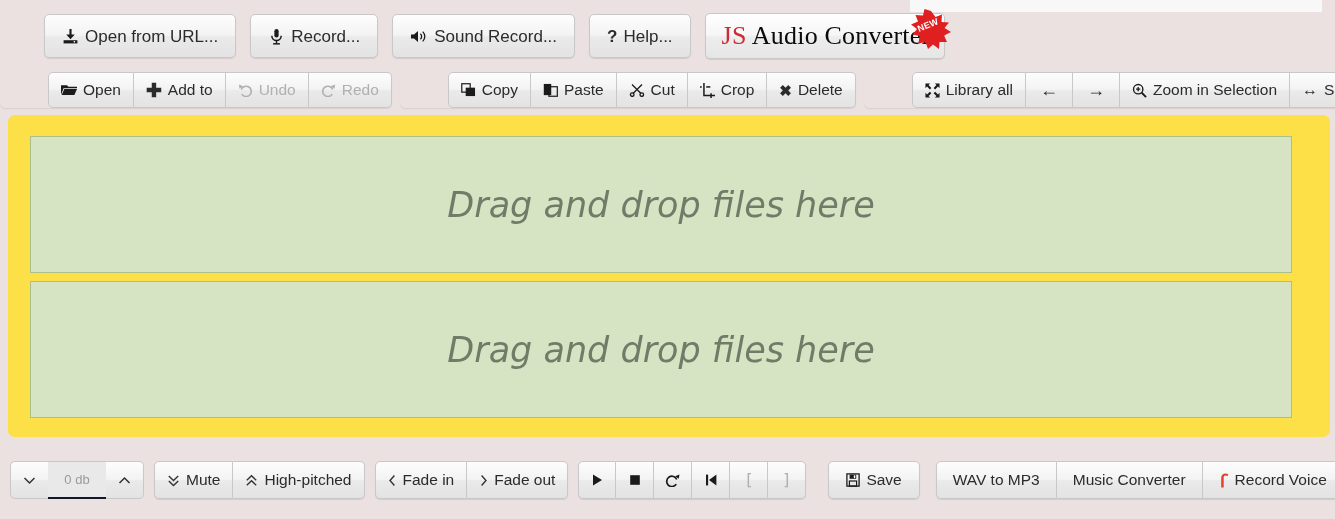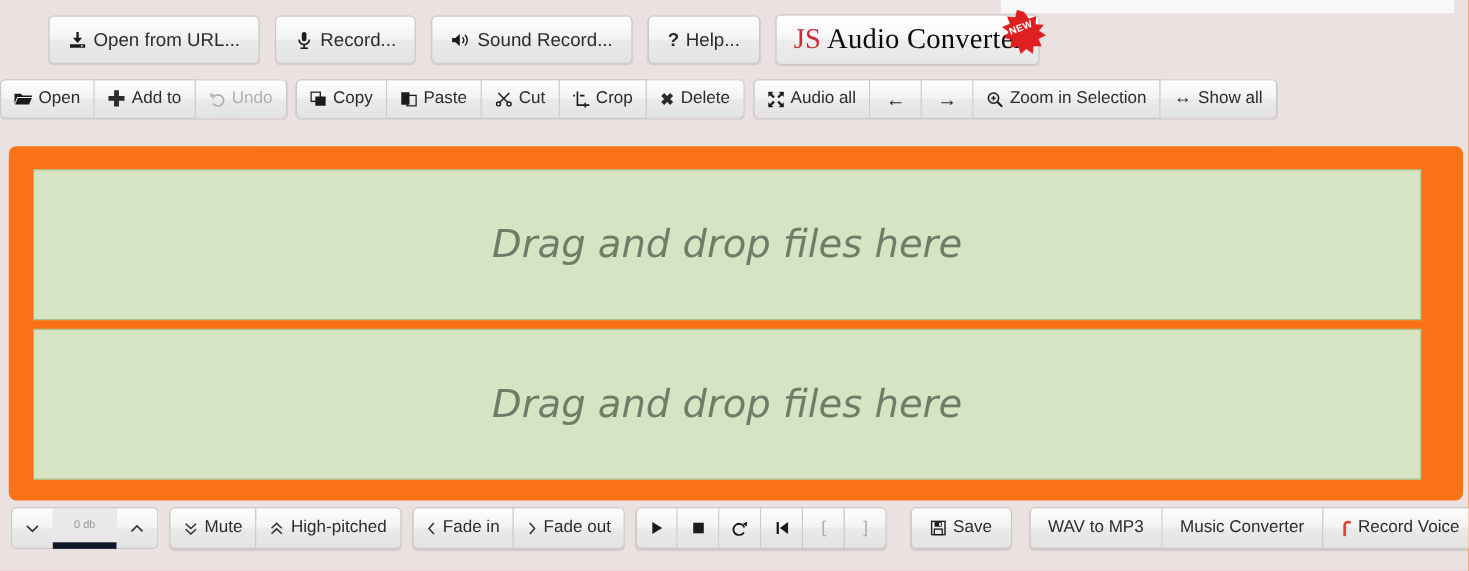--- a/index.html
+++ b/index.html
@@ -139,30 +139,30 @@
 
   
   #edittoolbar {
     position: absolute;
     left: 0; top: 71px;
     width: 1335px; height: 38px;
     display: flex;
     align-items: center;
     gap: 0;
   }
-  #edittoolbar .group { box-shadow: 0 1px 1px rgba(0,0,0,.08); }
+  #edittoolbar .group { box-shadow: 0 1px 1px rgba(0,0,0,.08); padding-left: 48px; }
   #edittoolbar .btn { height: 36px; font-size: 15.5px; padding: 0 12px; }
   #edittoolbar .sep { width: 8px; flex: 0 0 8px; }
 
   
   #panel {
     position: absolute;
-    left: 8px; top: 133px;
+    left: 8px; top: 115px;
     width: 1322px; height: 322px;
-    background: #f97316;
+    background: #fde047;
     border-radius: 7px;
     box-sizing: border-box;
     padding: 21px 30px 0 22px;
   }
   .dropzone {
     box-sizing: border-box;
     width: 1262px;
     height: 137px;
     background: #d6e4c3;
     border: 1px solid #a9c08b;
@@ -192,25 +192,25 @@
   #db-group { display: inline-flex; vertical-align: top; }
   #db-group .btn { width: 38px; padding: 0; font-size: 13px; }
   #db-value {
     display: inline-flex;
     align-items: center;
     justify-content: center;
     box-sizing: border-box;
     height: 38px;
     min-width: 58px;
     padding: 0 10px;
-    font-size: 10px;
+    font-size: 13px;
     color: #9a9a9a;
     background: #e9e9e9;
     border-top: 1px solid #c8c8c8;
-    border-bottom: 6px solid #0f172a;
+    border-bottom: 2px solid #0f172a;
     user-select: none;
   }
   #db-group .btn:first-child { border-top-left-radius:5px; border-bottom-left-radius:5px; border-right-width:0; }
   #db-group .btn:last-child  { border-top-right-radius:5px; border-bottom-right-radius:5px; border-left-width:0; }
 
   .transport .btn { width: 38px; padding: 0; }
   .mono { font-family: "DejaVu Sans Mono", monospace; font-size: 16px; }
   .rec-ic { color: #e4412e; font-size: 17px; font-weight: bold; }
 </style>
 </head>
@@ -288,20 +288,29 @@
     </button>
     <button class="btn disabled">
       <span class="ic">
         <svg width="15" height="14" viewBox="0 0 16 14">
             <path fill="none" stroke="#b0b0b0" stroke-width="1.7" d="M3.5 6.5A5.5 5.5 0 1 1 4 11.4"></path>
             <path fill="#b0b0b0" d="M1 1.2l4.6 1.9-4 2.6z"></path>
           </svg>
       </span>
       <span>Undo</span>
     </button>
+    <button class="btn disabled">
+      <span class="ic">
+        <svg width="15" height="14" viewBox="0 0 16 14">
+            <path fill="none" stroke="#b0b0b0" stroke-width="1.7" d="M12.5 6.5A5.5 5.5 0 1 0 12 11.4"></path>
+            <path fill="#b0b0b0" d="M15 1.2l-4.6 1.9 4 2.6z"></path>
+          </svg>
+      </span>
+      <span>Redo</span>
+    </button>
   </div>
 
   <div class="sep"></div>
 
   <div class="group">
     <button class="btn">
       <span class="ic">
         <svg width="15" height="14" viewBox="0 0 16 15">
             <rect fill="none" stroke="#1b1b1b" stroke-width="1.3" x="0.8" y="0.8" width="9" height="9"></rect>
             <path fill="#1b1b1b" d="M5 5h10v9H5z"></path>
@@ -346,21 +355,21 @@
 
   <div class="sep"></div>
 
   <div class="group">
     <button class="btn">
       <span class="ic">
         <svg width="15" height="15" viewBox="0 0 16 16">
             <path fill="#1b1b1b" d="M0.5 0.5h5l-1.7 1.7 3 3-1.6 1.6-3-3L0.5 5.5zM15.5 0.5v5l-1.7-1.7-3 3-1.6-1.6 3-3L10.5 0.5zM0.5 15.5v-5l1.7 1.7 3-3 1.6 1.6-3 3 1.7 1.7zM15.5 15.5h-5l1.7-1.7-3-3 1.6-1.6 3 3 1.7-1.7z"></path>
           </svg>
       </span>
-      <span>Audio all</span>
+      <span>Library all</span>
     </button>
     <button class="btn" style="padding:0 14px;">
       <span class="ic" style="font-size:18px;">←</span>
     </button>
     <button class="btn" style="padding:0 14px;">
       <span class="ic" style="font-size:18px;">→</span>
     </button>
     <button class="btn">
       <span class="ic">
         <svg width="15" height="15" viewBox="0 0 16 16">

